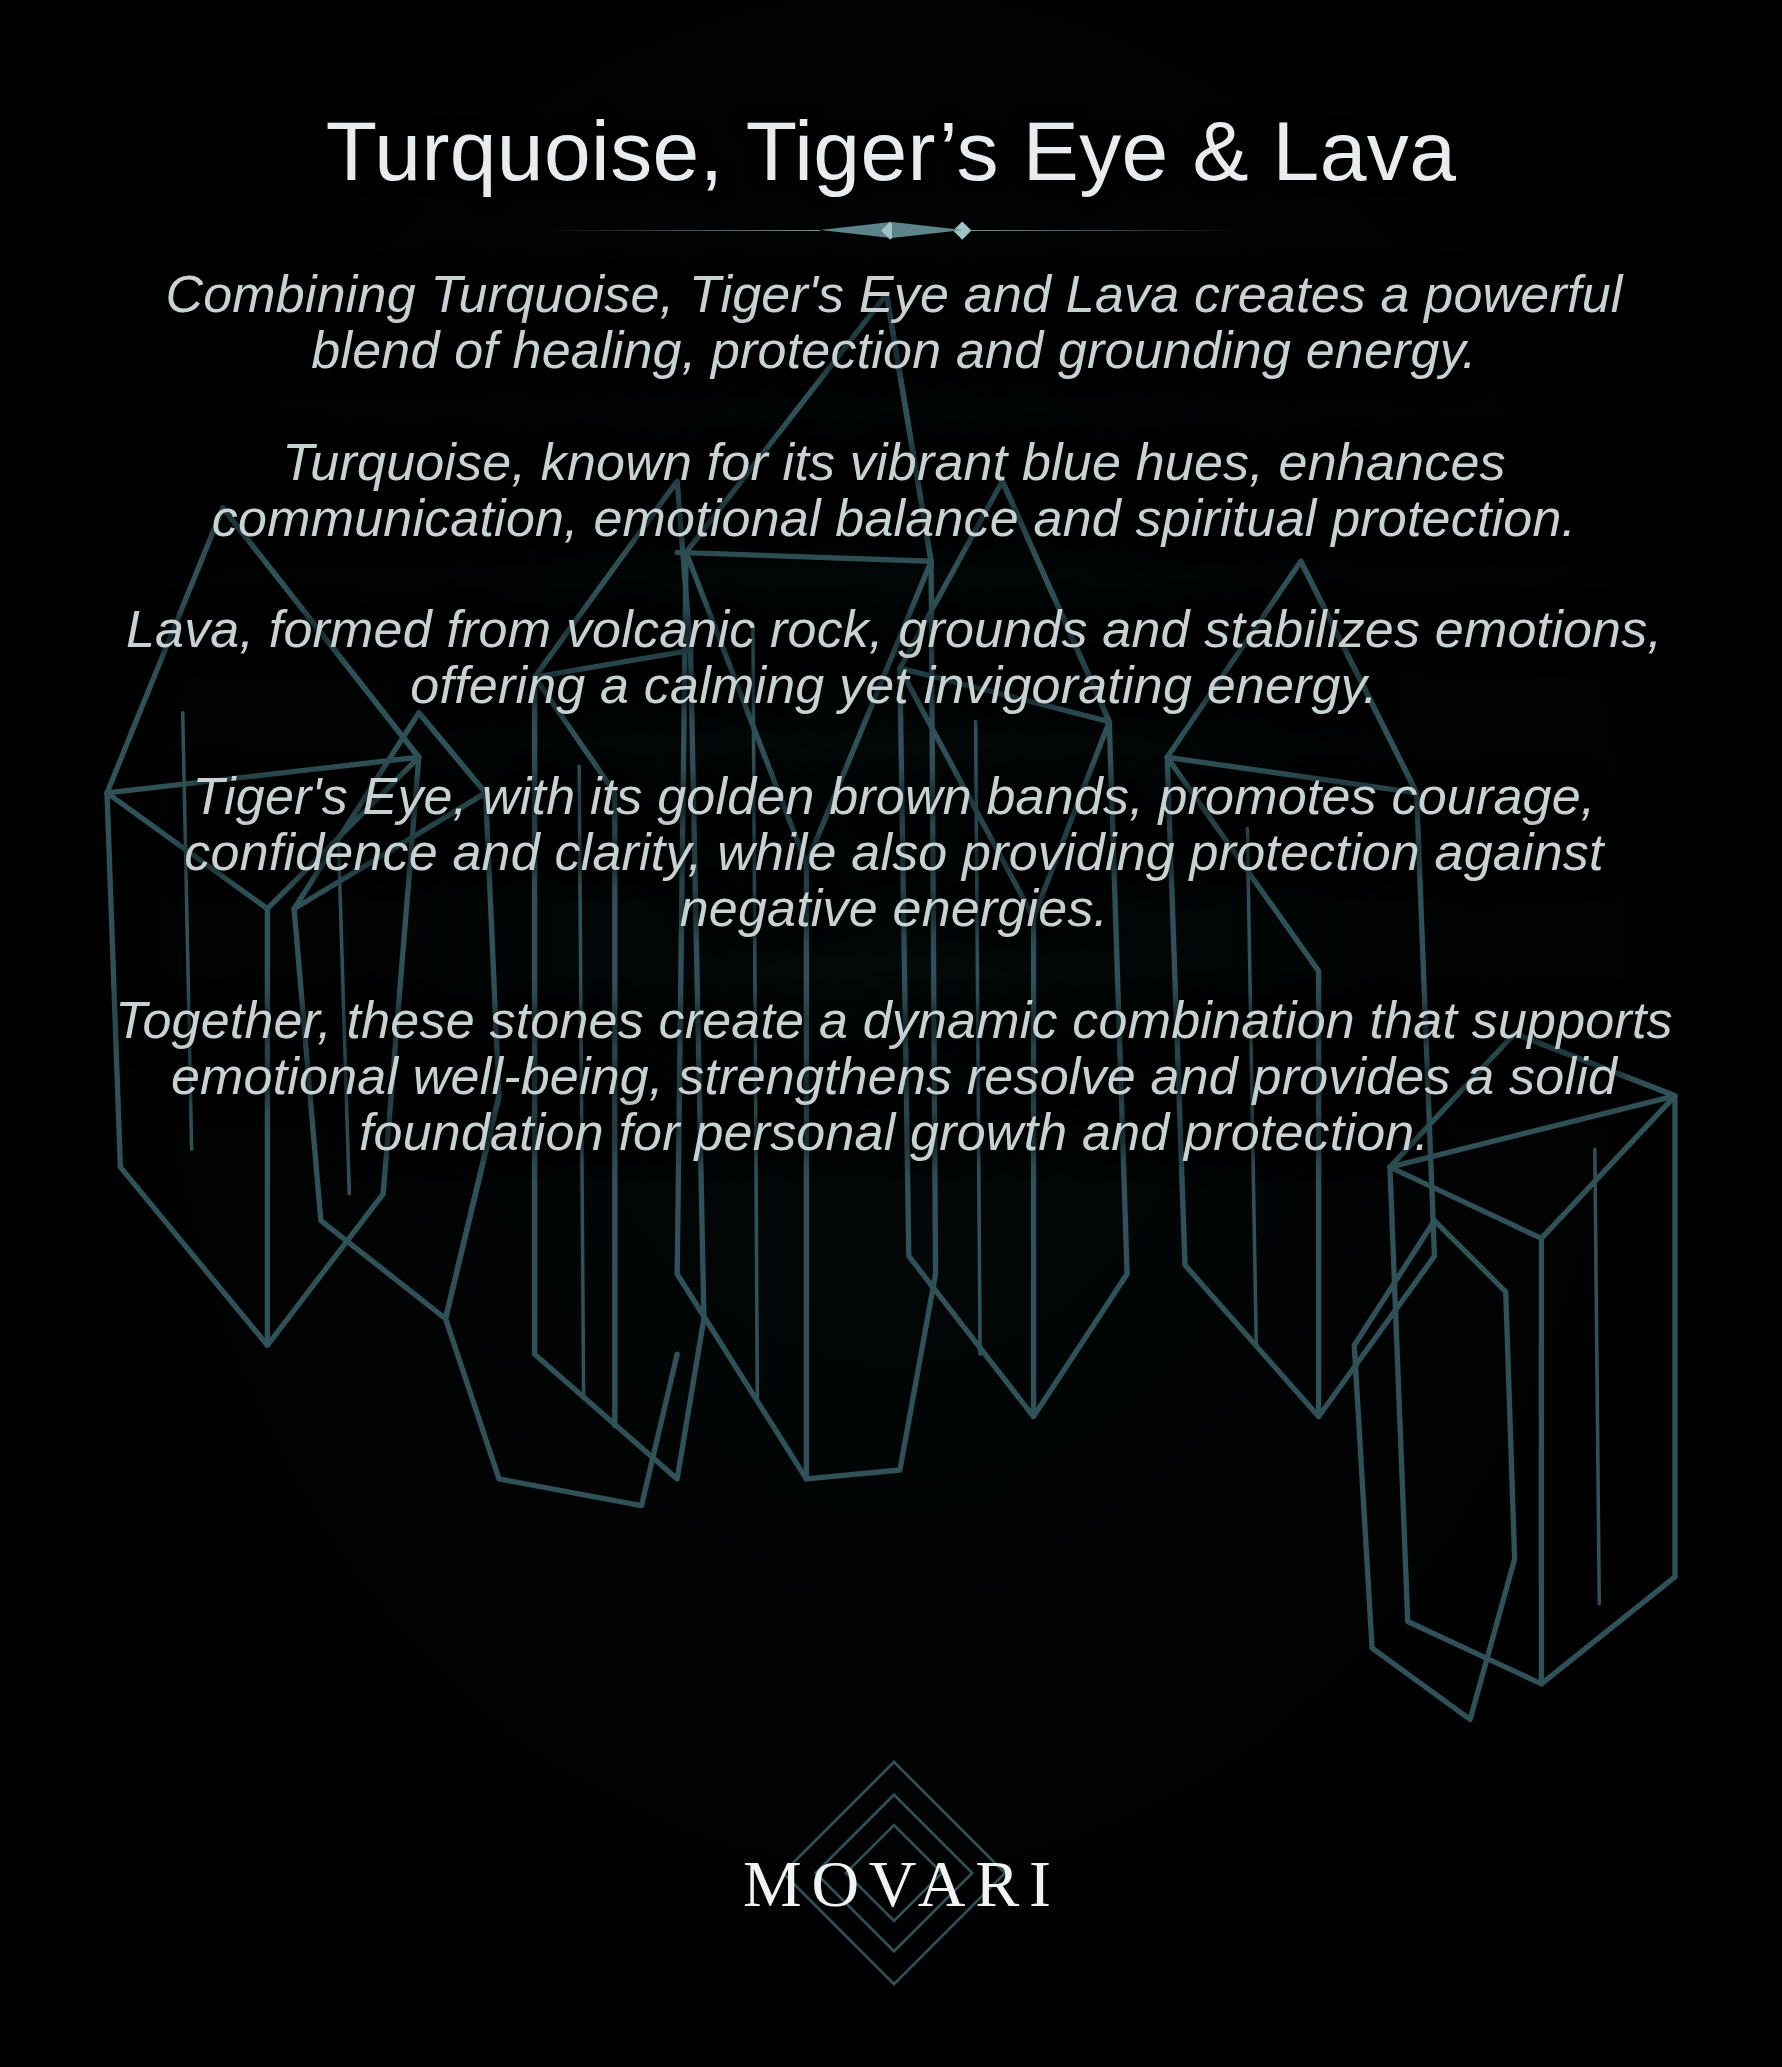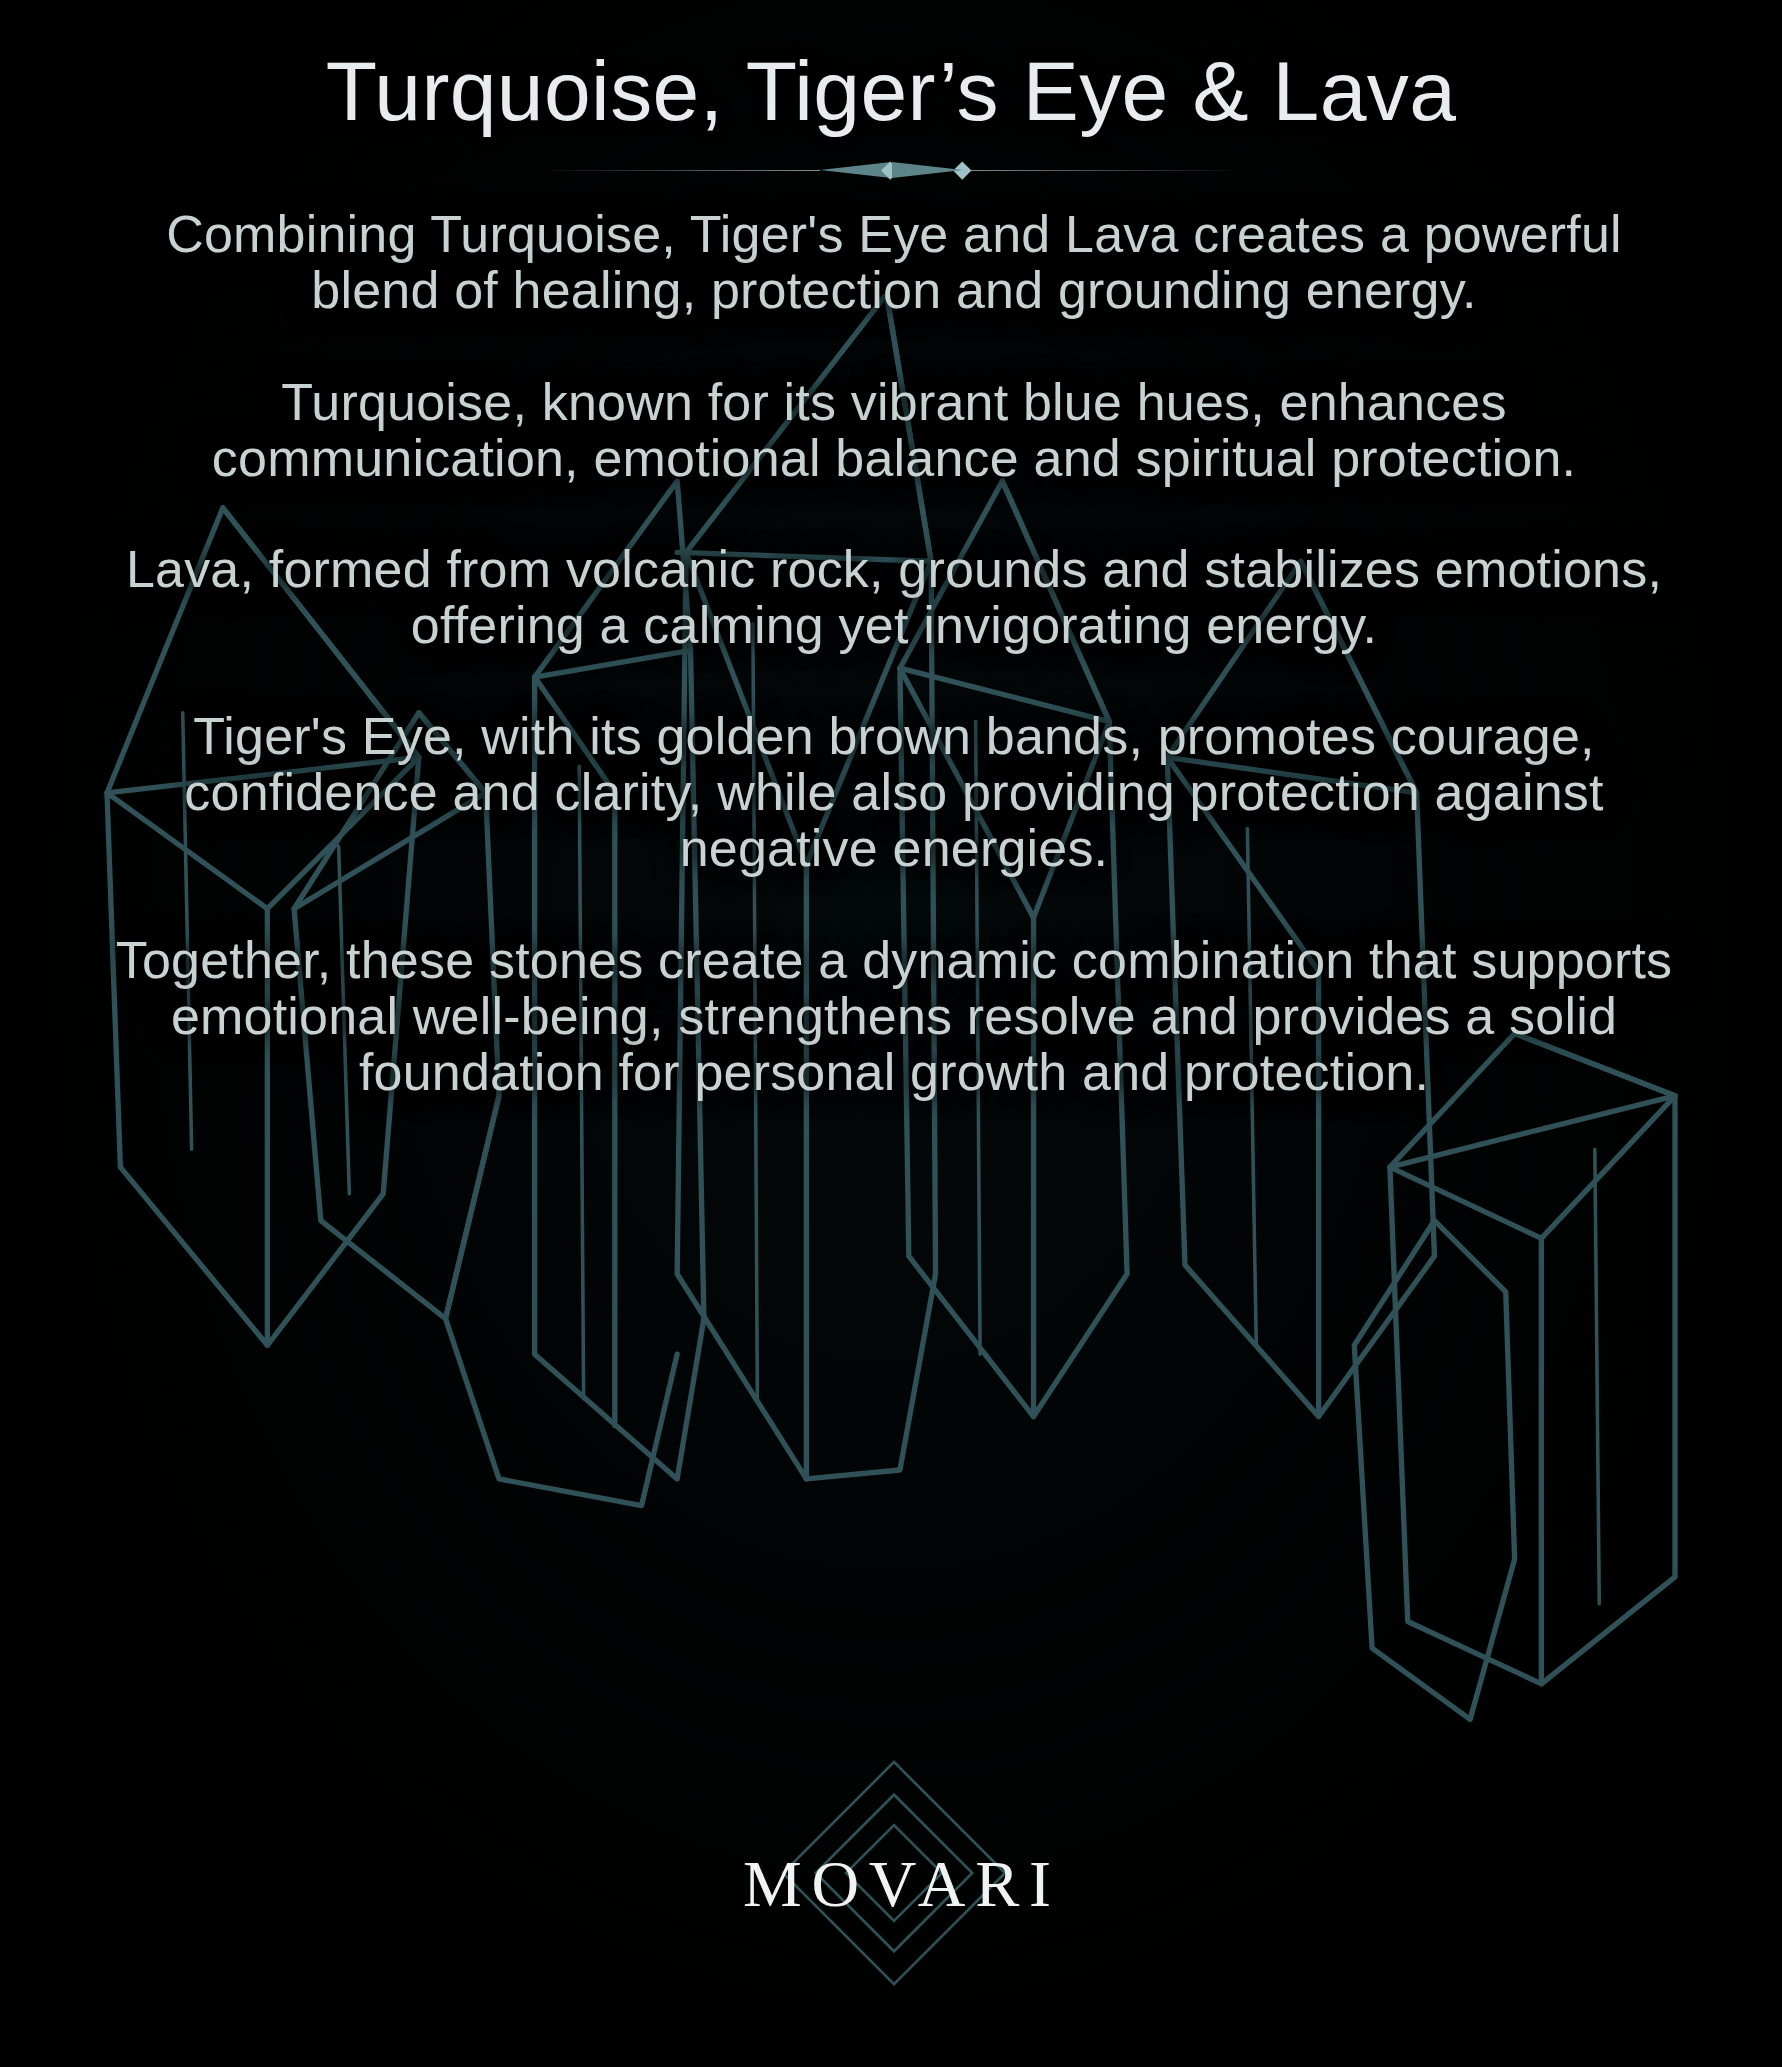--- a/index.html
+++ b/index.html
@@ -34,21 +34,21 @@
     pointer-events: none;
     z-index: 0;
   }
 
   #content {
     position: relative;
     z-index: 2;
     width: 1782px;
     height: 1533px;
     box-sizing: border-box;
-    padding: 47px 71px 0 71px;
+    padding: 107px 71px 0 71px;
     display: flex;
     flex-direction: column;
     align-items: center;
   }
 
   .title {
     font-size: 84px;
     line-height: 1.05;
     font-weight: 400;
     letter-spacing: 0.4px;
@@ -106,20 +106,21 @@
     width: 1568px;
     text-align: center;
   }
   .para {
     font-size: 52px;
     line-height: 1.08;
     color: #c9d2d2;
     margin: 0 0 55px 6px;
     text-shadow: 0 0 14.3px rgba(0,0,0,0.95), 0 0 30px rgba(0,0,0,0.8);
     letter-spacing: 0.2px;
+    font-style: italic;
   }
   .para:last-child { margin-bottom: 0; }
 
   #brand {
     position: absolute;
     left: 0;
     bottom: 52px;
     width: 1782px;
     height: 267px;
     z-index: 3;

